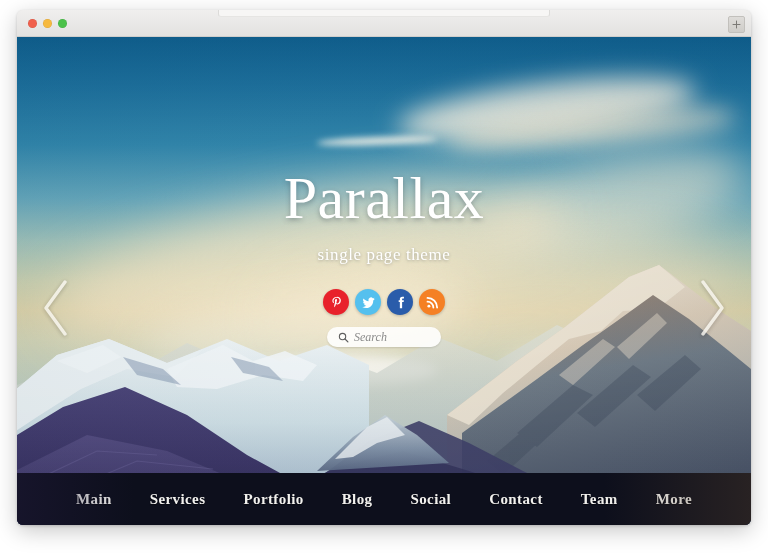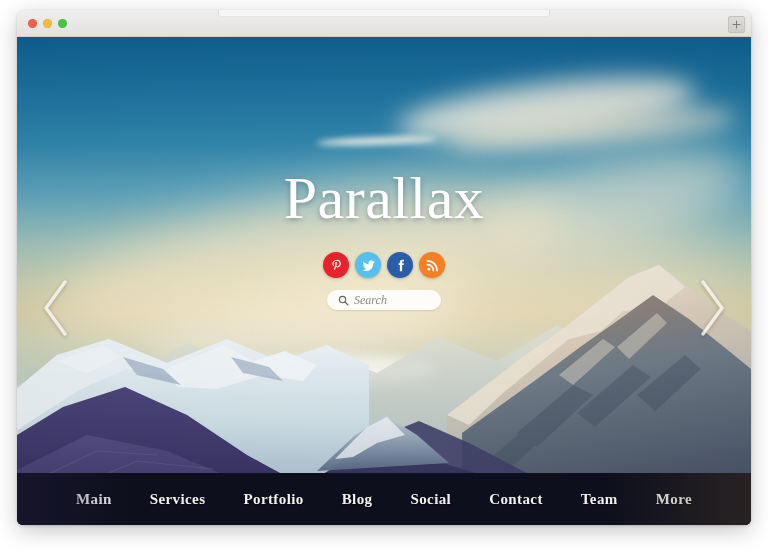--- a/index.html
+++ b/index.html
@@ -479,20 +479,21 @@
           <path d="M318 194 L350 162 L370 152 L388 170 L360 178 L336 192 Z" fill="#eff4f6" opacity="0.8"></path>
         </svg>
       </div>
 
       <div class="photo-tint"></div>
 
       <div class="hero-content">
         <div class="hero-inner">
           <h1 class="hero-title">Parallax</h1>
 
+          <p class="hero-subtitle">single page theme</p>
 
           <div class="social-row">
 
             <a class="social-icon si-pinterest">
               <svg width="15" height="15" viewBox="0 0 24 24" aria-hidden="true">
                 <path fill="#ffffff" d="M12.3 3.2c-4.6 0-6.9 3.1-6.9 5.8 0 1.6.6 3 1.9 3.6.2.1.4 0 .5-.2l.2-.8c.05-.2.03-.3-.12-.5-.4-.5-.66-1.1-.66-2 0-2.6 2-4.9 5.2-4.9 2.8 0 4.4 1.7 4.4 3.9 0 2.9-1.3 5.4-3.3 5.4-1.1 0-1.9-.9-1.6-2 .32-1.3.95-2.7.95-3.6 0-.83-.45-1.53-1.4-1.53-1.1 0-2 1.12-2 2.63 0 .95.33 1.6.33 1.6s-1.1 4.55-1.28 5.36c-.38 1.6-.06 3.56-.03 3.76.02.12.17.15.24.06.1-.13 1.36-1.66 1.79-3.2.12-.43.7-2.67.7-2.67.34.64 1.35 1.2 2.42 1.2 3.18 0 5.34-2.87 5.34-6.7 0-2.9-2.48-5.6-6.25-5.6z"></path>
               </svg>
             </a>
 
             <a class="social-icon si-twitter">

